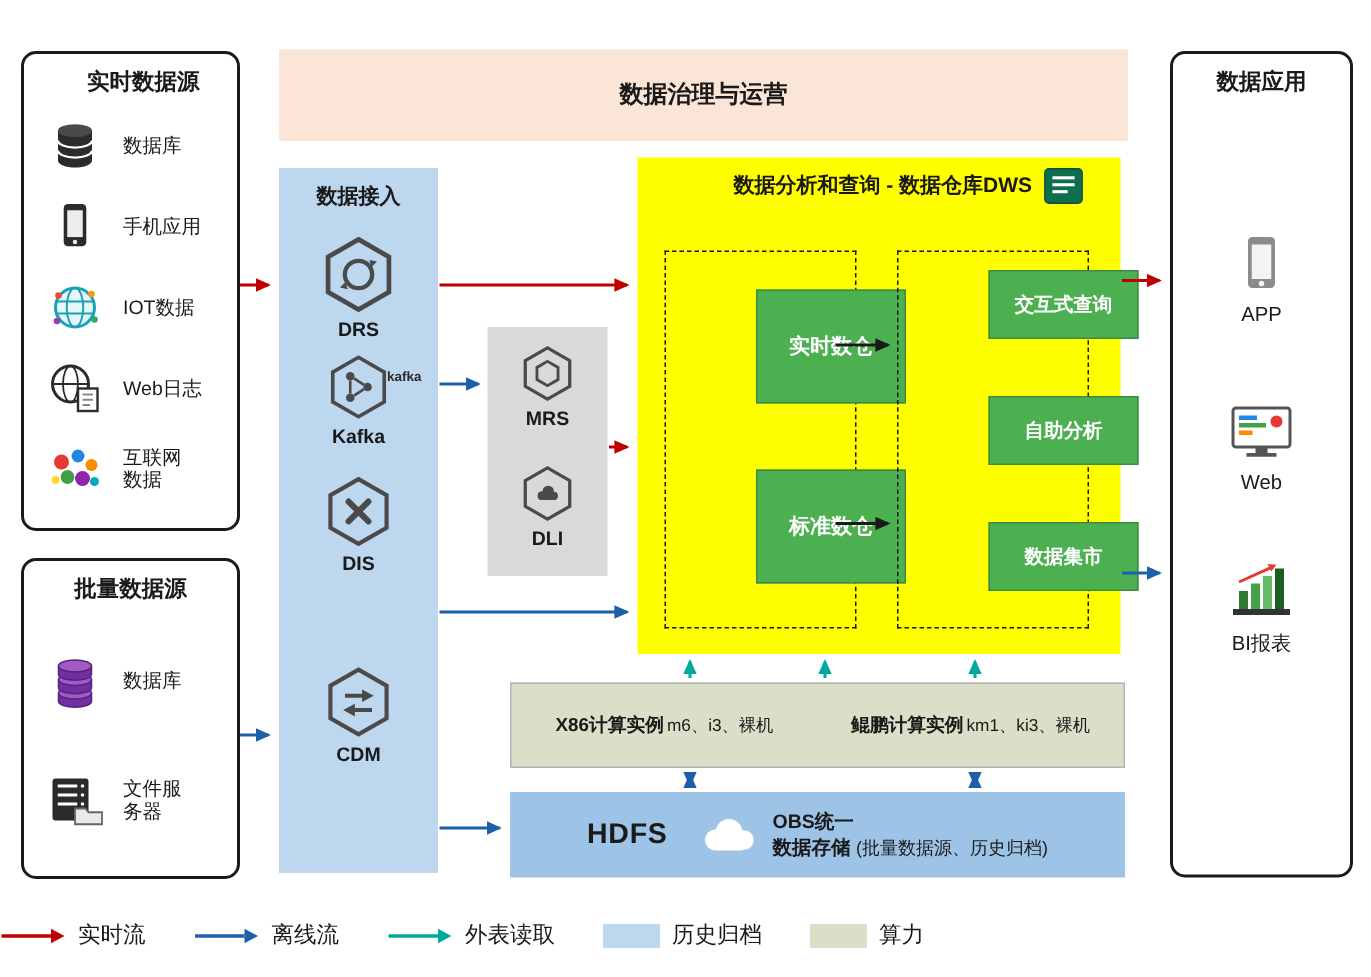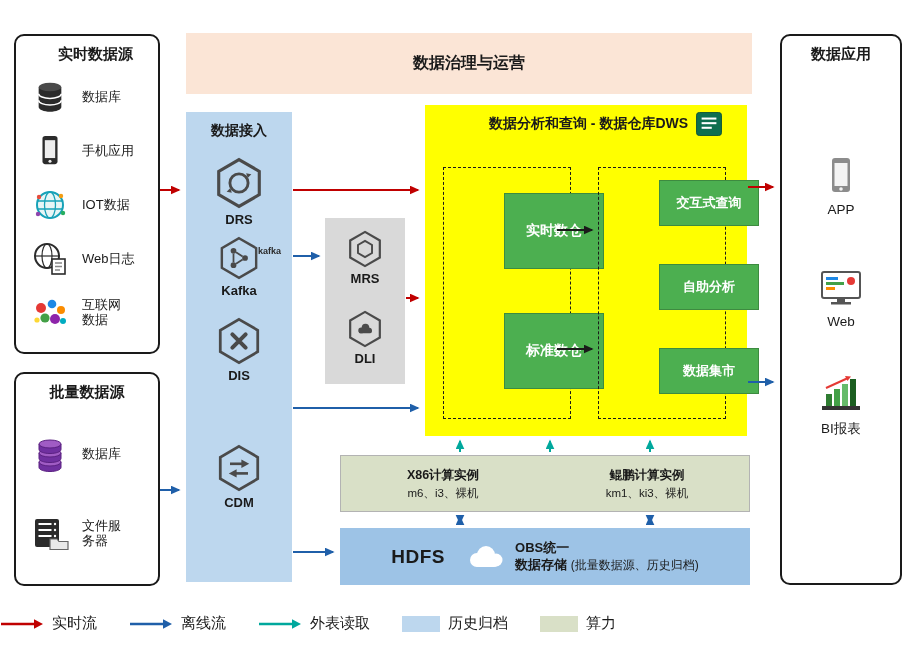--- a/index.html
+++ b/index.html
@@ -40,21 +40,21 @@
   .dashbox{position:absolute;top:62px;width:128px;height:252px;border:1.5px dashed #1a1a1a;box-sizing:border-box;}
   .dash-left{left:18px;}
   .dash-right{left:173px;}
   .gbox{position:absolute;left:12px;width:100px;background:#4CAF50;color:#fff;font-weight:bold;
         display:flex;align-items:center;justify-content:center;border:1px solid #3d8b40;box-sizing:border-box;margin-left:48px;}
   .gbox-tall{height:76px;font-size:14px;}
   .gbox-short{height:46px;font-size:13px;}
 
   .compute{position:absolute;left:340px;top:455px;width:410px;height:57px;background:#D9E0C7;border:1px solid #b3b3b3;
            display:flex;box-sizing:border-box;}
-  .compute-col{flex:1;display:flex;flex-direction:column;align-items:center;justify-content:center;gap:2px;}
+  .compute-col{flex:1;display:flex;flex-direction:row;align-items:center;justify-content:center;gap:2px;}
   .compute-title{font-weight:bold;font-size:12.5px;}
   .compute-sub{font-size:11.5px;}
 
   .storage{position:absolute;left:340px;top:528px;width:410px;height:57px;background:#9DC3E6;
            display:flex;align-items:center;justify-content:center;gap:18px;box-sizing:border-box;}
   .hdfs-label{font-weight:bold;font-size:19px;letter-spacing:.5px;}
   .obs{display:flex;align-items:center;gap:8px;}
   .obs-text{font-size:13px;font-weight:bold;line-height:1.3;}
   .obs-note{font-weight:normal;font-size:12px;}
 

